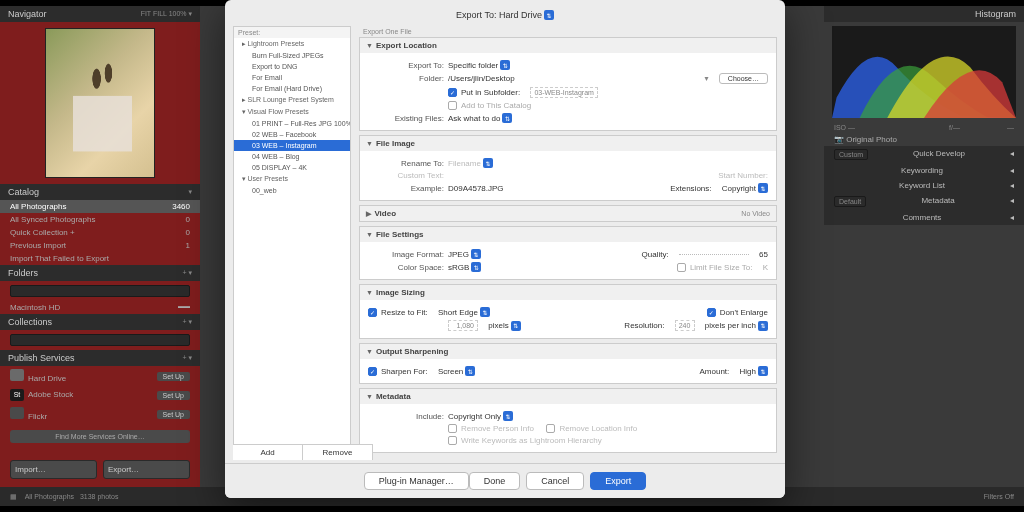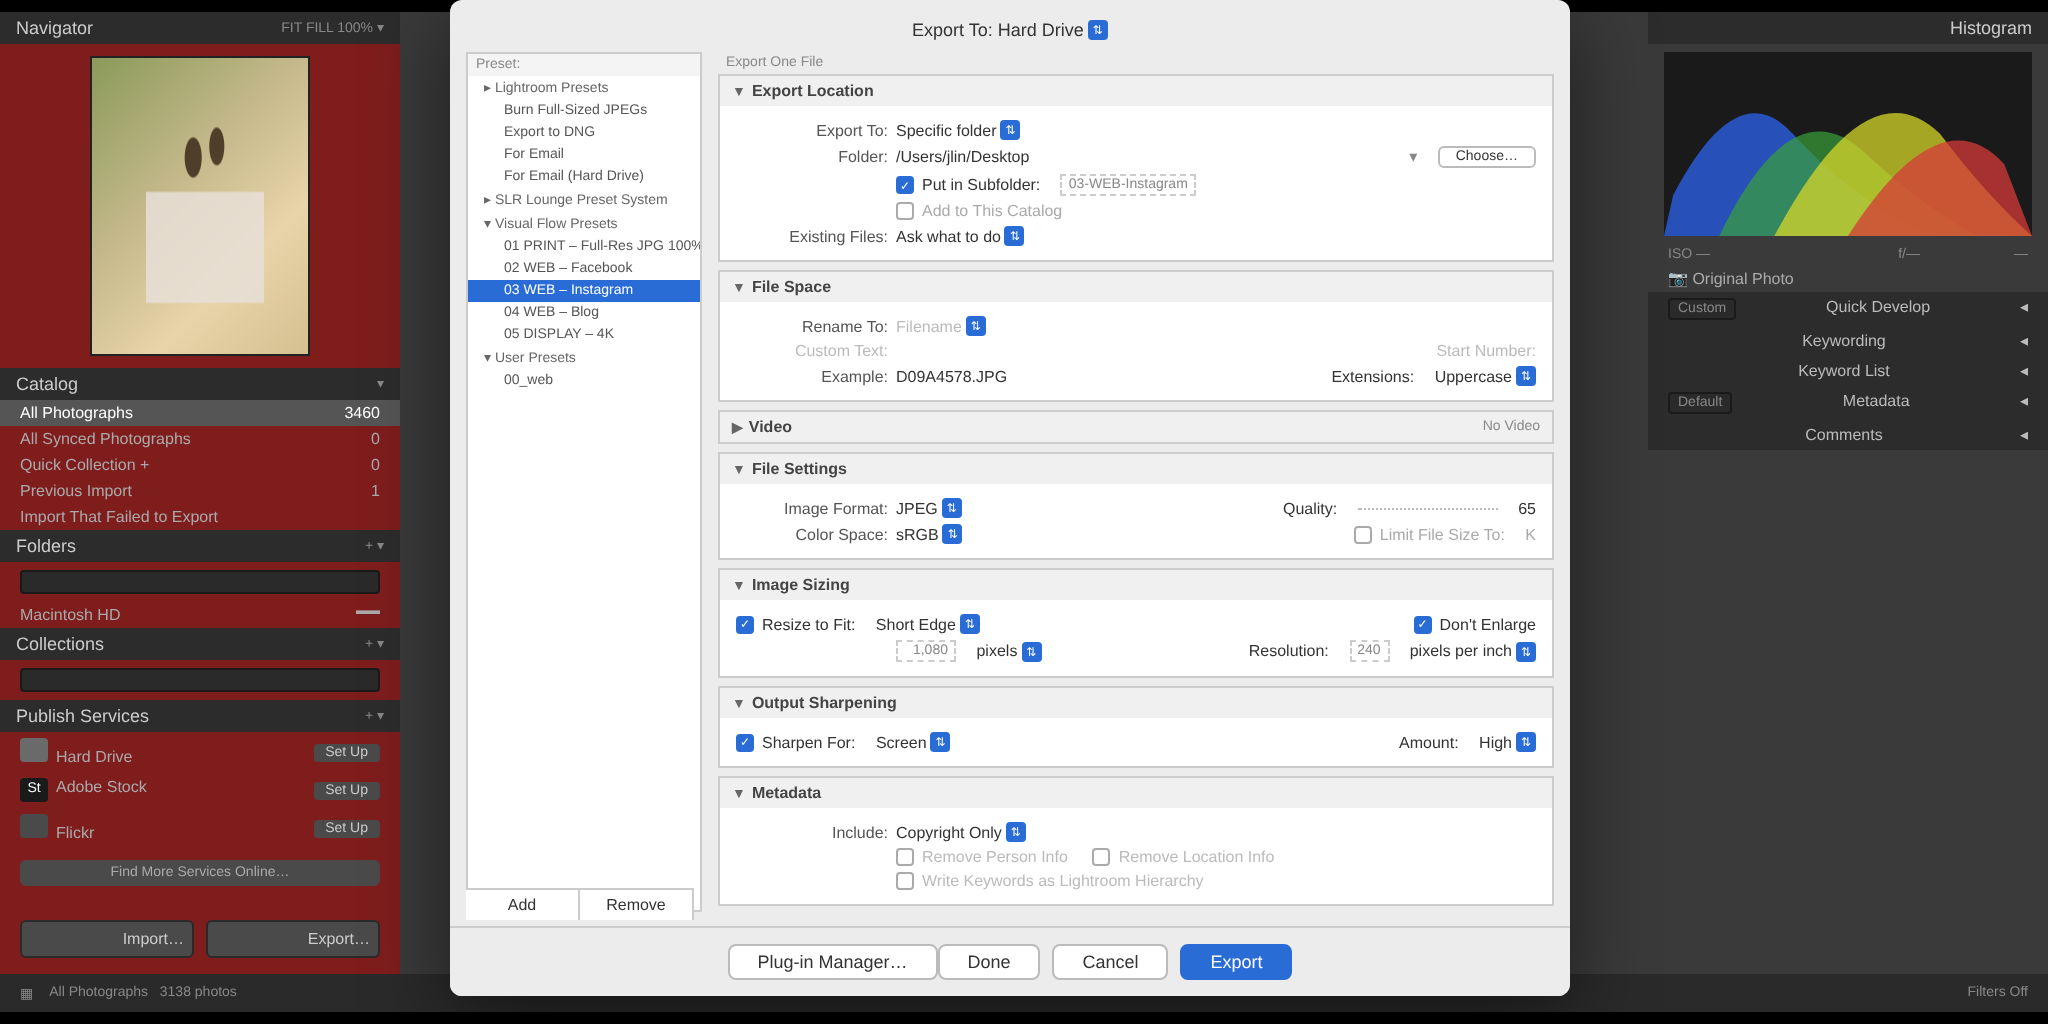--- a/index.html
+++ b/index.html
@@ -15,36 +15,36 @@
   .cat-list{font-size:8px}
   .cat-list .row{display:flex;justify-content:space-between;padding:2px 10px;color:#aaa}
   .cat-list .row.sel{background:#555;color:#fff}
   .folder-box,.coll-box{padding:4px 10px;color:#888;font-size:8px}
   .input-mini{background:#2a2a2a;border:1px solid #1a1a1a;height:12px;width:100%;border-radius:2px}
   .pub-row{display:flex;align-items:center;justify-content:space-between;padding:3px 10px;font-size:8px;color:#aaa}
   .pub-setup{background:#4a4a4a;padding:1px 6px;border-radius:2px;font-size:7px;color:#ccc}
   .pub-ic{width:14px;height:12px;border-radius:2px;margin-right:4px;display:inline-block}
   .pub-find{background:#4a4a4a;margin:6px 10px;padding:3px;text-align:center;border-radius:3px;font-size:7px;color:#aaa}
   .btn-bar{display:flex;gap:6px;padding:8px 10px;margin-top:auto}
-  .lr-btn{flex:1;background:#4a4a4a;border:1px solid #2a2a2a;color:#ccc;padding:4px;border-radius:3px;font-size:8px;text-align:right}
+  .lr-btn{flex:1;background:#4a4a4a;border:1px solid #2a2a2a;color:#ccc;padding:4px;border-radius:3px;font-size:8px;text-align:left}
   .histo{height:92px;margin:4px 8px;background:#1a1a1a;position:relative;overflow:hidden}
   .histo svg{width:100%;height:100%}
   .histo-meta{display:flex;justify-content:space-between;padding:2px 10px;font-size:7px;color:#888}
   .r-row{display:flex;justify-content:space-between;padding:3px 10px;font-size:8px;color:#bbb;background:#2c2c2c;margin-top:0}
   .r-sel{background:#2a2a2a;border:1px solid #1a1a1a;padding:1px 4px;font-size:7px;color:#888;border-radius:2px}
   
   .dlg{position:absolute;left:225px;top:0;width:560px;height:498px;background:#ececec;border-radius:6px;box-shadow:0 10px 40px rgba(0,0,0,.5)}
   .dlg-top{padding:10px 0 6px;text-align:center;font-size:9px}
   .dlg-body{display:flex;height:430px}
   .dlg-side{width:118px;border:1px solid #ccc;margin:0 0 0 8px;background:#fff;font-size:7px;overflow:hidden}
   .dlg-side .hdr{background:#f4f4f4;padding:2px 4px;color:#888;font-size:7px}
   .dlg-side .grp{padding:2px 4px 2px 8px;color:#666}
   .dlg-side .item{padding:2px 4px 2px 18px;color:#555;white-space:nowrap;overflow:hidden}
   .dlg-side .item.sel{background:#2a6cd6;color:#fff}
-  .dlg-side .btns{display:flex;border-top:1px solid #ccc;position:absolute;bottom:38px;left:8px;width:114px;background:#fff}
+  .dlg-side .btns{display:flex;border-top:1px solid #ccc;position:absolute;bottom:38px;left:8px;width:140px;background:#fff}
   .dlg-side .btns div{flex:1;text-align:center;padding:3px;font-size:8px;border-right:1px solid #ccc}
   .dlg-main{flex:1;margin:0 8px;overflow-y:auto;font-size:8px}
   .dlg-main .lbl{font-size:7px;color:#888;padding:2px 4px}
   .sect{border:1px solid #ccc;background:#fff;margin-bottom:4px}
   .sect-h{background:#f0f0f0;padding:3px 6px;font-size:8px;font-weight:600;color:#444;display:flex;align-items:center;justify-content:space-between}
   .sect-h .disc{font-size:7px;margin-right:3px;color:#666}
   .sect-h .meta{font-size:7px;color:#888;font-weight:400}
   .sect-b{padding:4px 8px}
   .fr{display:flex;align-items:center;margin:3px 0;gap:4px}
   .fr .lab{width:76px;text-align:right;color:#555;font-size:8px}
@@ -258,37 +258,37 @@
               <span class="sel-b">
                 <span>Ask what to do</span> 
                 <span class="sq">⇅</span>
               </span>
             </div>
         </div>
       </div>
 
       <div class="sect">
         <div class="sect-h">
-            <span><span class="disc">▼</span><span>File Space</span></span>
+            <span><span class="disc">▼</span><span>File Image</span></span>
           </div>
         <div class="sect-b">
           <div class="fr">
               <span class="lab">Rename To:</span>
               <span class="sel-b">
                 <span style="color:#bbb">Filename</span> 
                 <span class="sq">⇅</span>
               </span>
             </div>
           <div class="fr">
               <span class="lab" style="color:#bbb">Custom Text:</span>
               <span style="flex:1"></span>
               <span style="color:#bbb">Start Number:</span>
             </div>
           <div class="fr"><span class="lab">Example:</span><span class="val">D09A4578.JPG</span><span style="flex:1"></span><span>Extensions:</span>&nbsp;<span class="sel-b">
-                <span>Uppercase</span> 
+                <span>Copyright</span> 
                 <span class="sq">⇅</span>
               </span></div>
         </div>
       </div>
 
       <div class="sect">
           <div class="sect-h">
             <span><span class="disc">▶</span><span>Video</span></span>
             <span class="meta">No Video</span>
           </div>

